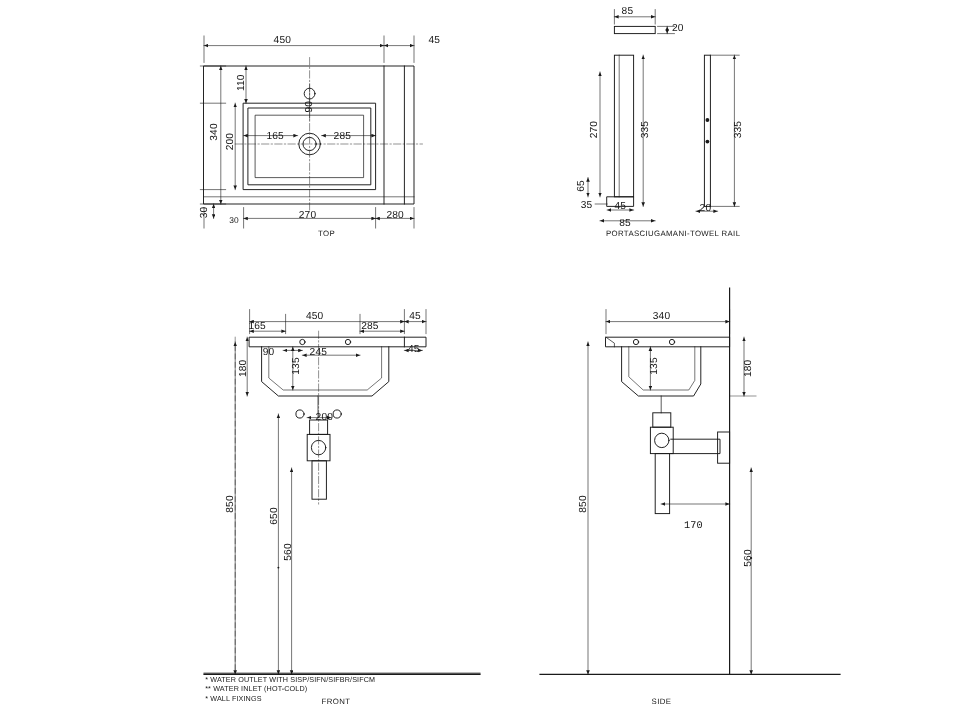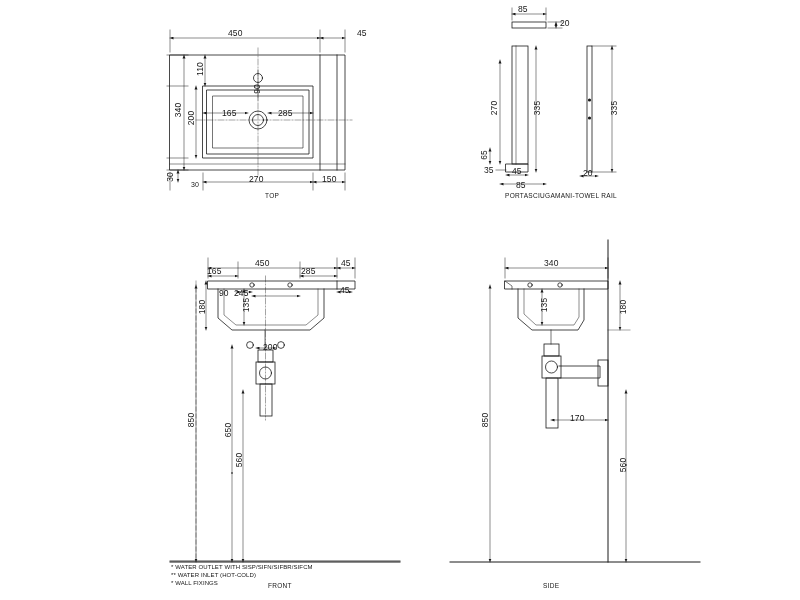--- a/index.html
+++ b/index.html
@@ -285,21 +285,21 @@
 
   <div class="dim-label" style="left:228px; top:28px;">450</div>
   <div class="dim-label" style="left:357px; top:28px;">45</div>
   <div class="dim-label rot90" style="left:193px; top:64px;">110</div>
   <div class="dim-label rot90" style="left:184px; top:113px;">200</div>
   <div class="dim-label rot90" style="left:171px; top:105px;">340</div>
   <div class="dim-label" style="left:222px; top:108px;">165</div>
   <div class="dim-label" style="left:278px; top:108px;">285</div>
   <div class="dim-label rot90" style="left:252px; top:84px;">90</div>
   <div class="dim-label" style="left:249px; top:174px;">270</div>
-  <div class="dim-label" style="left:322px; top:174px;">150</div>
+  <div class="dim-label" style="left:322px; top:174px;">280</div>
   <div class="dim-label rot90" style="left:165px; top:172px;">30</div>
   <div class="dim-label small" style="left:191px; top:181px;">30</div>
   <div class="view-label" style="left:265px; top:192px;">TOP</div>
 
   <div class="dim-label" style="left:518px; top:4px;">85</div>
   <div class="dim-label" style="left:560px; top:18px;">20</div>
   <div class="dim-label rot90" style="left:487px; top:103px;">270</div>
   <div class="dim-label rot90" style="left:530px; top:103px;">335</div>
   <div class="dim-label rot90" style="left:479px; top:150px;">65</div>
   <div class="dim-label" style="left:484px; top:165px;">35</div>
@@ -307,34 +307,34 @@
   <div class="dim-label" style="left:516px; top:180px;">85</div>
   <div class="dim-label" style="left:583px; top:168px;">20</div>
   <div class="dim-label rot90" style="left:607px; top:103px;">335</div>
   <div class="view-label" style="left:505px; top:192px;">PORTASCIUGAMANI-TOWEL RAIL</div>
 
   <div class="dim-label" style="left:255px; top:258px;">450</div>
   <div class="dim-label" style="left:341px; top:258px;">45</div>
   <div class="dim-label" style="left:207px; top:266px;">165</div>
   <div class="dim-label" style="left:301px; top:266px;">285</div>
   <div class="dim-label" style="left:219px; top:288px;">90</div>
-  <div class="dim-label" style="left:234px; top:288px;">245</div>
+  <div class="dim-label" style="left:258px; top:288px;">245</div>
   <div class="dim-label" style="left:340px; top:285px;">45</div>
   <div class="dim-label rot90" style="left:239px; top:300px;">135</div>
   <div class="dim-label rot90" style="left:195px; top:302px;">180</div>
   <div class="dim-label" style="left:263px; top:342px;">200</div>
   <div class="dim-label rot90" style="left:184px; top:415px;">850</div>
   <div class="dim-label rot90" style="left:221px; top:425px;">650</div>
   <div class="dim-label rot90" style="left:232px; top:455px;">560</div>
   <div class="view-label" style="left:268px; top:582px;">FRONT</div>
 
   <div class="dim-label" style="left:544px; top:258px;">340</div>
   <div class="dim-label rot90" style="left:537px; top:300px;">135</div>
   <div class="dim-label rot90" style="left:616px; top:302px;">180</div>
-  <div class="dim-label" style="left:570px; top:413px;">170</div>
+  <div class="dim-label" style="left:570px; top:433px;font-family:Liberation Mono, monospace;">170</div>
   <div class="dim-label rot90" style="left:478px; top:415px;">850</div>
   <div class="dim-label rot90" style="left:616px; top:460px;">560</div>
   <div class="view-label" style="left:543px; top:582px;">SIDE</div>
 
   <div class="note-line" style="left:171px; top:564px;">* WATER OUTLET WITH SISP/SIFN/SIFBR/SIFCM</div>
   <div class="note-line" style="left:171px; top:572px;">** WATER INLET  (HOT-COLD)</div>
   <div class="note-line" style="left:171px; top:580px;">* WALL FIXINGS</div>
 
 </div>
 

